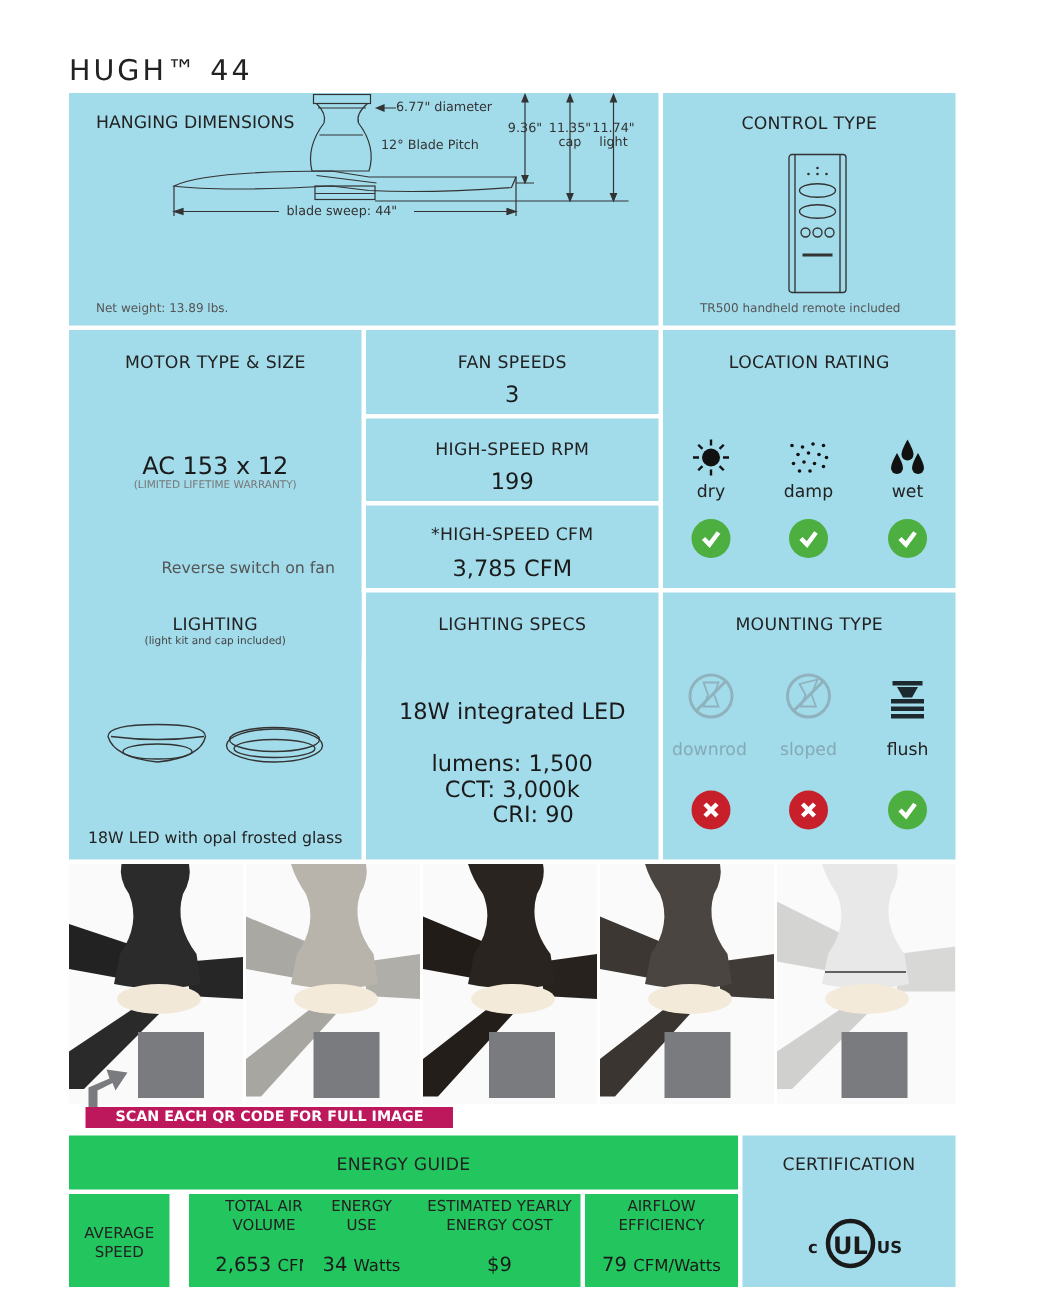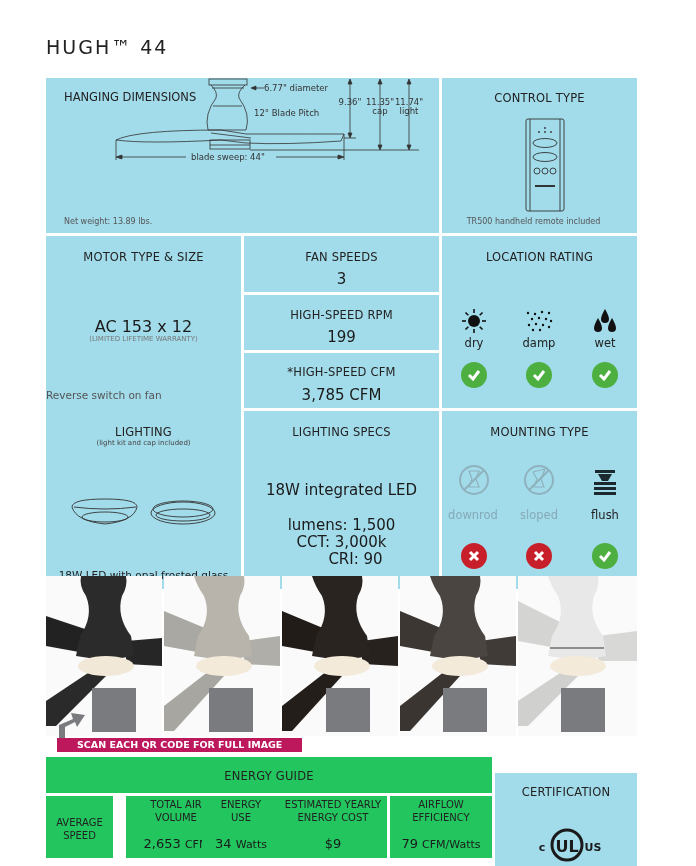--- a/index.html
+++ b/index.html
@@ -1,19 +1,19 @@
 <!DOCTYPE html>
 <html><head>
 <meta charset="utf-8">
 <style>
   html,body{margin:0;padding:0;background:#ffffff;}
   body{width:696px;height:866px;position:relative;overflow:hidden;font-family:"Liberation Sans",sans-serif;color:#222;}
   .abs{position:absolute;}
   .title{left:46px;top:36px;font-size:19px;letter-spacing:2px;color:#222;font-family:"DejaVu Sans",sans-serif;font-weight:normal;}
-  .cell{position:absolute;background:#a2dbea;box-sizing:border-box;margin-top:16px;}
+  .cell{position:absolute;background:#a2dbea;box-sizing:border-box;}
   .hdr{position:absolute;left:0;right:0;text-align:center;font-size:11.5px;color:#222;font-family:"DejaVu Sans",sans-serif;letter-spacing:0.2px;}
   .val{position:absolute;left:0;right:0;text-align:center;font-size:15px;color:#1a1a1a;font-family:"DejaVu Sans",sans-serif;}
   .small{position:absolute;text-align:center;font-size:7px;color:#777;font-family:"DejaVu Sans",sans-serif;}
   .note{position:absolute;font-size:8px;color:#555;font-family:"DejaVu Sans",sans-serif;}
   .dim{position:absolute;font-size:8.5px;color:#333;font-family:"DejaVu Sans",sans-serif;line-height:9px;text-align:center;}
   .iconlbl{position:absolute;width:50px;text-align:center;font-size:11.5px;font-family:"DejaVu Sans",sans-serif;color:#222;}
   .badge{position:absolute;width:26px;height:26px;border-radius:50%;display:flex;align-items:center;justify-content:center;}
   .photo{position:absolute;top:576px;height:160px;width:116px;overflow:hidden;background:#fafafa;}
   .qr{position:absolute;width:44px;height:44px;background:#7a7b7e;}
   .energy{position:absolute;background:#22c55e;box-sizing:border-box;}
@@ -97,21 +97,21 @@
     <rect x="10" y="67" width="20" height="2"></rect>
       </g>
   </svg>
   <div class="note" style="left:0;right:12px;top:139px;text-align:center;">TR500 handheld remote included</div>
 </div>
 
 <div class="cell" style="left:46px;top:220px;width:195px;height:220px;">
   <div class="hdr" style="top:14px;">MOTOR TYPE &amp; SIZE</div>
   <div class="val" style="top:81px;font-size:16px;">AC 153 x 12</div>
   <div class="small" style="left:0;right:0;top:99px;">(LIMITED LIFETIME WARRANTY)</div>
-  <div class="abs" style="left:0;right:0;top:153px;text-align:left;font-size:10.5px;color:#555;font-family:'DejaVu Sans',sans-serif;">Reverse switch on fan</div>
+  <div class="abs" style="left:0;right:0;top:153px;text-align:center;font-size:10.5px;color:#555;font-family:'DejaVu Sans',sans-serif;padding-left:44px;">Reverse switch on fan</div>
 </div>
 
 <div class="cell" style="left:244px;top:220px;width:195px;height:56px;">
   <div class="hdr" style="top:14px;">FAN SPEEDS</div>
   <div class="val" style="top:34px;">3</div>
 </div>
 <div class="cell" style="left:244px;top:279px;width:195px;height:55px;">
   <div class="hdr" style="top:13px;">HIGH-SPEED RPM</div>
   <div class="val" style="top:33px;">199</div>
 </div>

